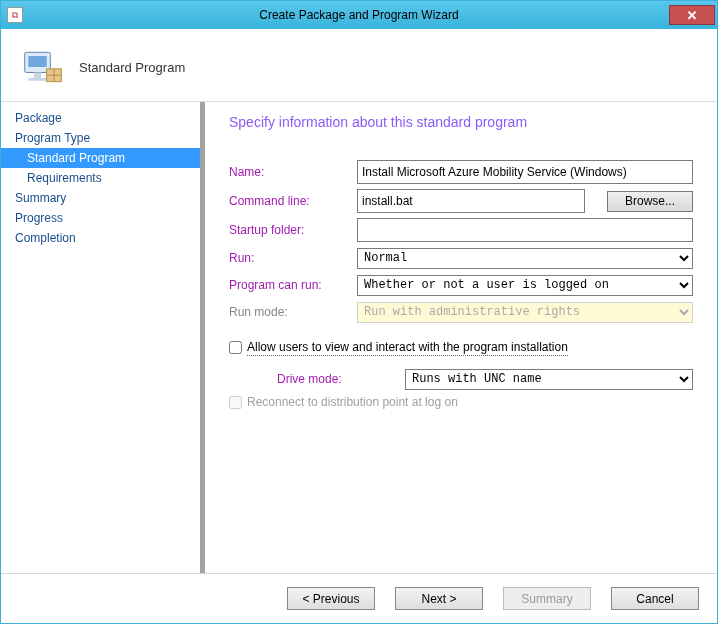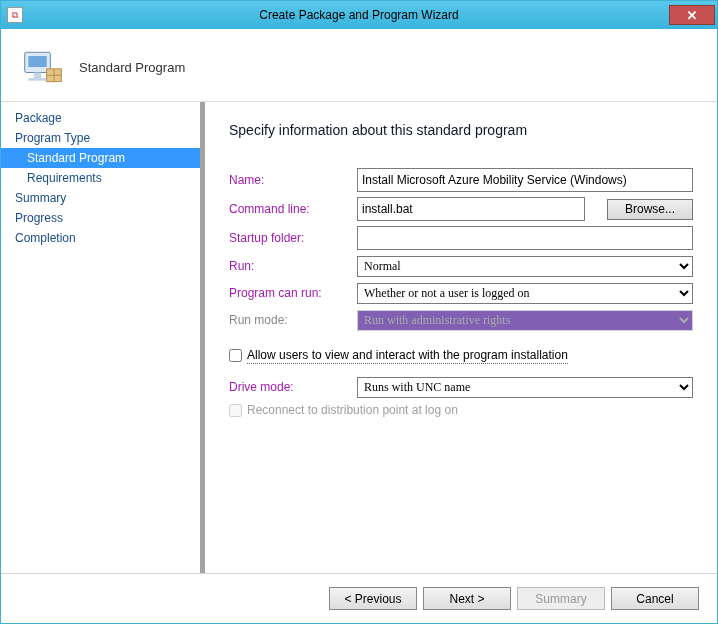--- a/index.html
+++ b/index.html
@@ -11,33 +11,33 @@
   .close-btn { width:46px; height:20px; margin:0 2px 0 auto; background:#c75050; border:1px solid #863b3b; color:#fff; display:flex; align-items:center; justify-content:center; font-weight:bold; font-size:13px; }
   .header { display:flex; align-items:center; padding:16px 20px 12px 20px; }
   .header-icon { width:44px; height:44px; margin-right:14px; }
   .header-title { font-size:13px; color:#333; }
   .body { flex:1; display:flex; border-top:1px solid #ddd; min-height:0; }
   .nav { width:204px; border-right:5px solid #a3a3a3; padding-top:6px; }
   .nav-item { padding:3px 8px 3px 14px; color:#1a4e8a; cursor:default; }
   .nav-item.sub { padding-left:26px; }
   .nav-item.selected { background:#3399ff; color:#fff; }
   .content { flex:1; padding:10px 24px 8px 24px; display:flex; flex-direction:column; }
-  .content-title { color:#0f172a; font-size:14px; margin-bottom:30px; margin-top:10px; }
+  .content-title { color:#8b5cf6; font-size:14px; margin-bottom:30px; margin-top:2px; }
   .form-row { display:flex; align-items:center; margin-bottom:5px; min-height:22px; }
   .form-label { width:128px; color:#a21caf; font-size:12px; }
   .form-label.disabled { color:#888; }
   .form-input { flex:1; height:24px; border:1px solid #7a7a7a; padding:1px 4px; font-family:inherit; font-size:12px; background:#fff; }
-  .form-select { flex:1; height:21px; border:1px solid #7a7a7a; font-family:Liberation Serif, serif; font-size:12px; background:#fff; padding-left:2px; }
-  .form-select:disabled, .form-input:disabled { color:#888; background:#4c1d95; border-color:#bfbfbf; }
+  .form-select { flex:1; height:21px; border:1px solid #7a7a7a; font-family:Liberation Mono, monospace; font-size:12px; background:#fff; padding-left:2px; }
+  .form-select:disabled, .form-input:disabled { color:#888; background:#fef9c3; border-color:#bfbfbf; }
   .browse-btn { width:86px; height:21px; margin-left:22px; border:1px solid #777; background:linear-gradient(#efefef,#d9d9d9); font-family:inherit; font-size:12px; }
   .check-row { display:flex; align-items:flex-end; margin:12px 0 10px 0; }
   .check-row input { margin:0 5px 0 0; }
   .check-row.disabled label { color:#a0a0a0; }
   .dotted { border-bottom:1px dotted #666; padding-bottom:1px; }
-  .footer { height:50px; border-top:1px solid #d6d6d6; display:flex; align-items:center; justify-content:flex-end; padding:0 18px; gap:6px; }
+  .footer { height:50px; border-top:1px solid #d6d6d6; display:flex; align-items:center; justify-content:flex-end; padding:0 18px; gap:20px; }
   .footer button { width:88px; height:23px; border:1px solid #888; background:linear-gradient(#f3f3f3,#dedede); font-family:inherit; font-size:12px; }
   .footer button:disabled { color:#9a9a9a; border-color:#bbb; background:#eee; }
   .spacer { flex:1; }
 </style>
 </head>
 <body>
 
 <div class="window">
 
   <div class="titlebar">
@@ -113,21 +113,21 @@
         <select class="form-select" disabled="">
           <option>Run with administrative rights</option>
         </select>
       </div>
 
       <div class="check-row">
         <input type="checkbox" style="">
         <label><span class="dotted">Allow users to view and interact with the program installation</span></label>
       </div>
 
-      <div class="form-row" style="margin-top:4px;">
+      <div class="form-row" style="margin-top:4px;margin-left:48px;">
         <div class="form-label">Drive mode:</div>
         <select class="form-select">
           <option>Runs with UNC name</option>
         </select>
       </div>
 
       <div class="check-row disabled" style="margin-top:0;">
         <input type="checkbox" disabled="" style="">
         <label>Reconnect to distribution point at log on</label>
       </div>

